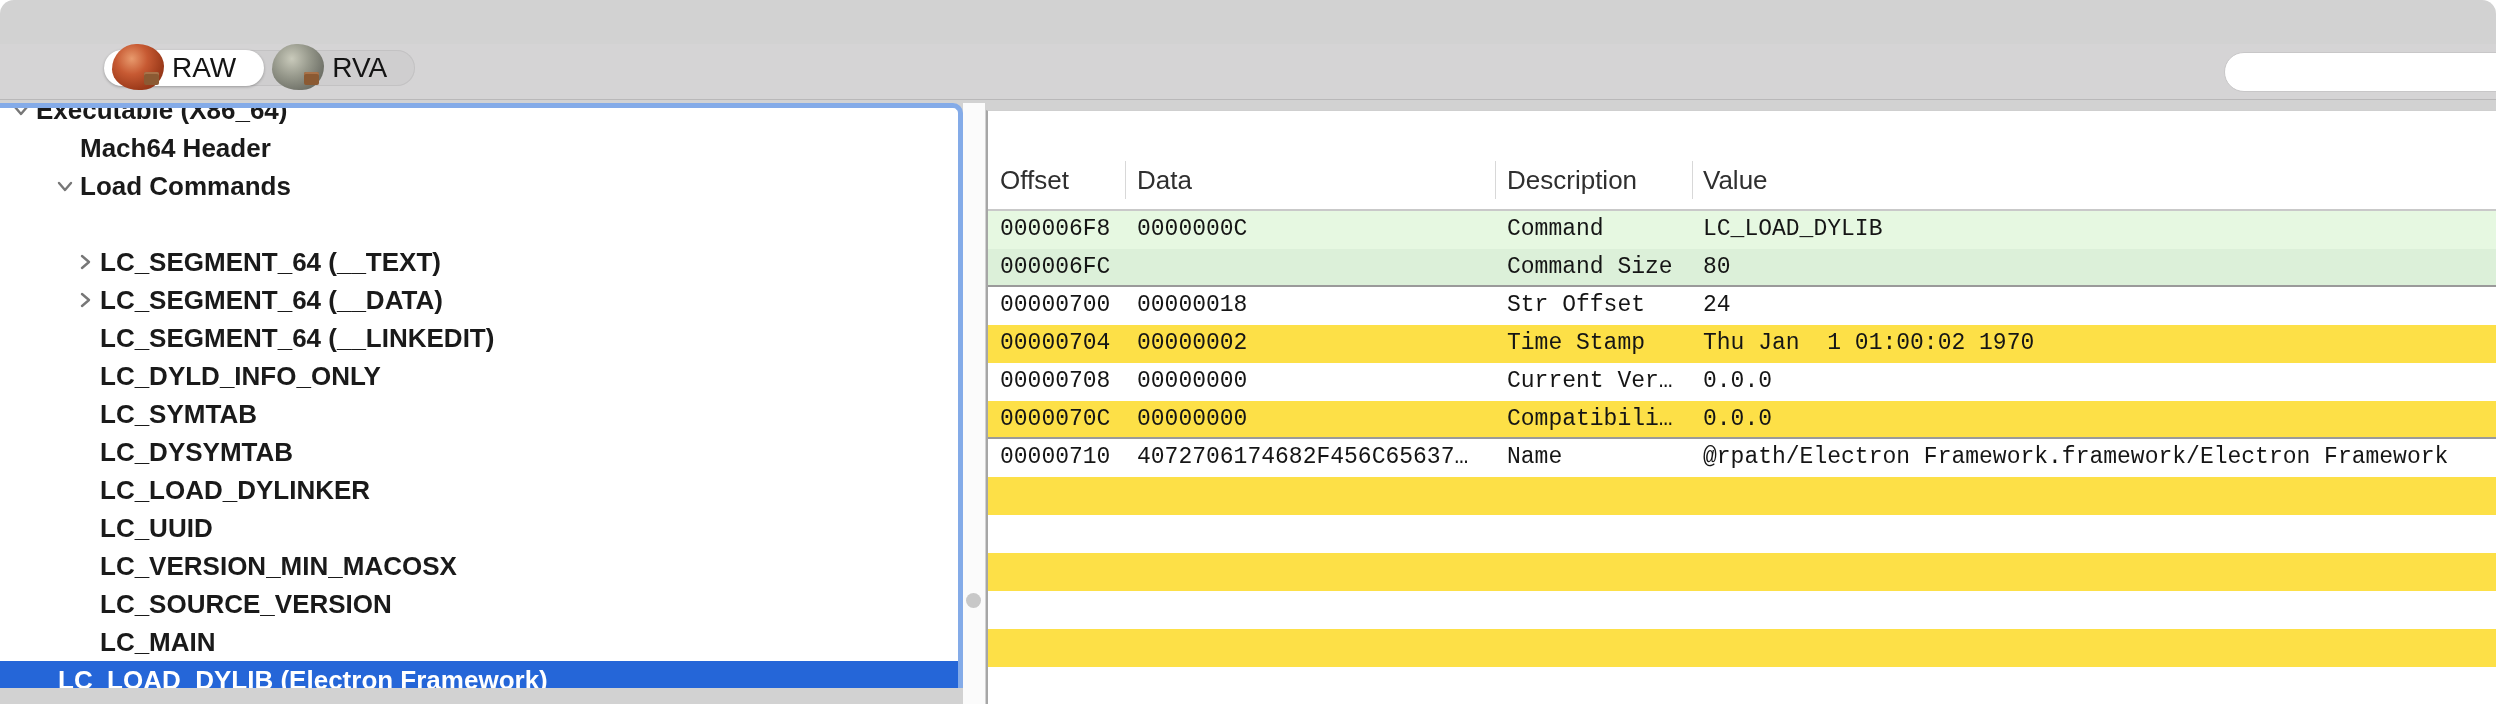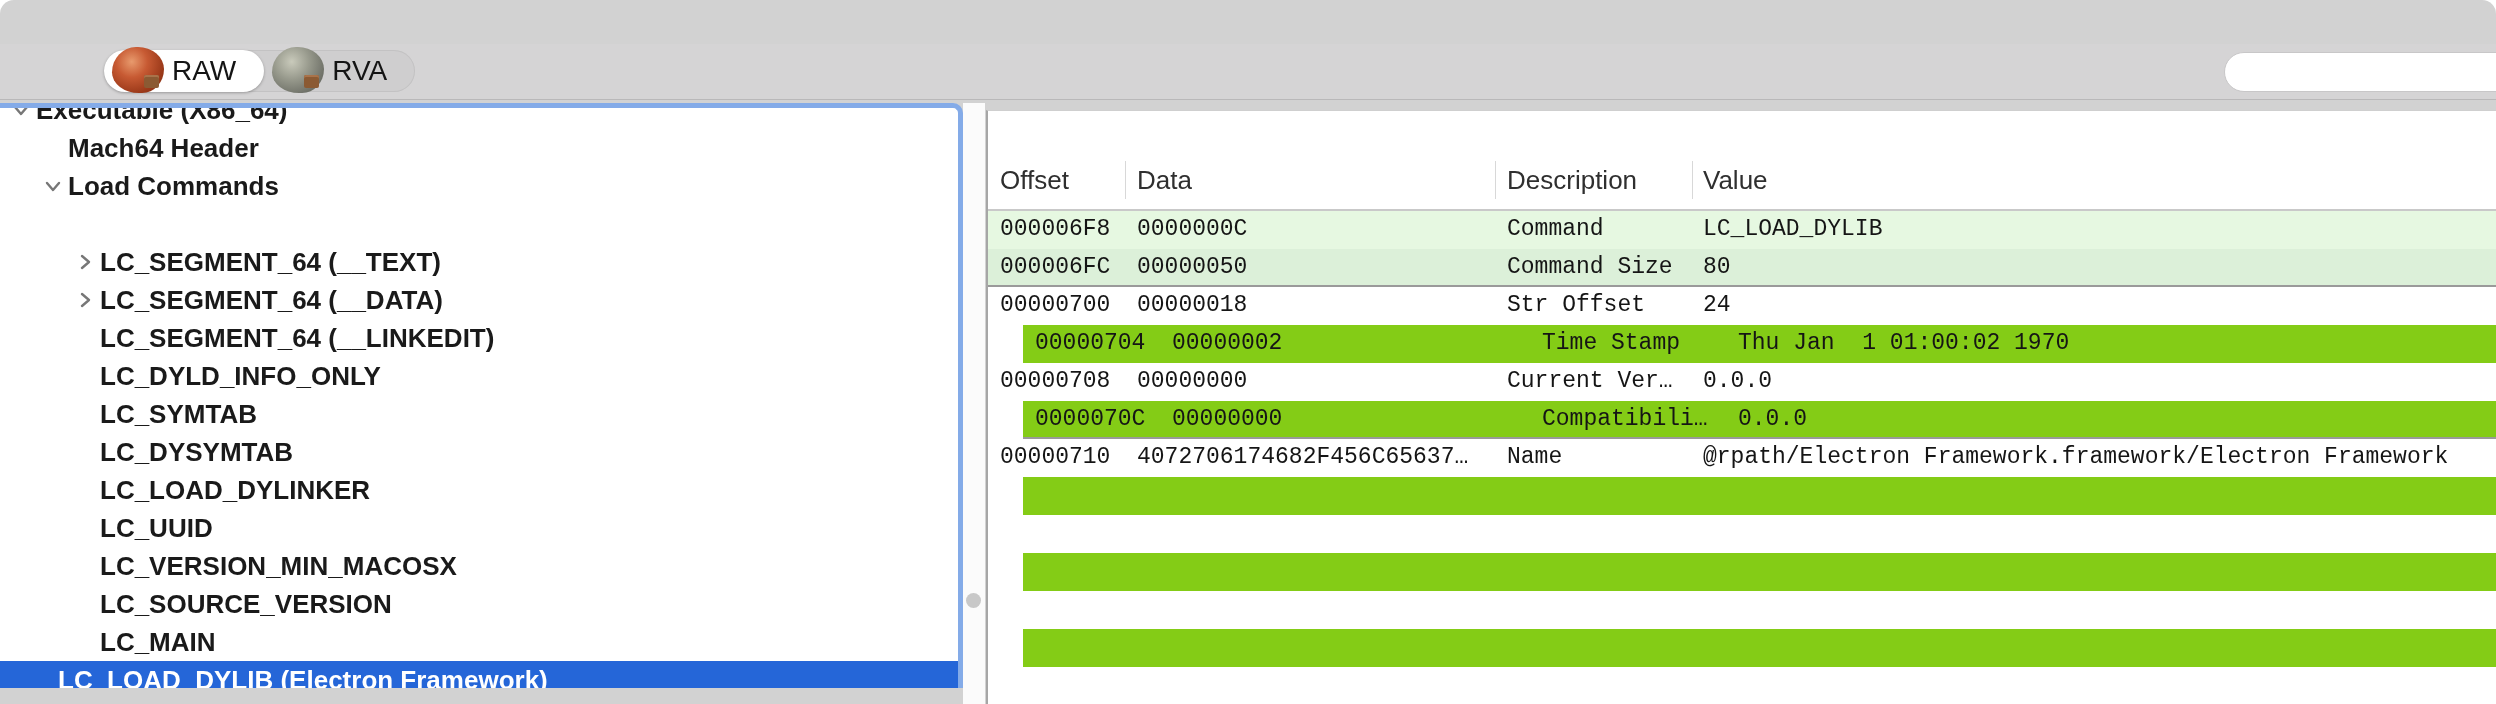--- a/index.html
+++ b/index.html
@@ -18,21 +18,21 @@
   .tlight.green{left:87px;background:#61c455;border:1px solid #52ae46;}
   .title-group{position:absolute;left:1340px;top:0;height:44px;display:flex;align-items:center;gap:13px;}
   .proxy-icon{position:relative;width:32px;height:28px;background:#212321;border:2px solid #4e4e4e;
     border-radius:4px;box-shadow:0 0 0 1px #9a9a9a;}
   .proxy-icon .dots{position:absolute;left:3px;top:3px;width:16px;height:4px;
     background:repeating-linear-gradient(90deg,#5bc96a 0 3px,transparent 3px 5px);}
   .window-title{font-size:27px;font-weight:bold;color:#1c1c1c;}
   
   .toolbar{position:absolute;left:0;top:44px;width:100%;height:56px;background:#d5d4d5;
     border-bottom:1px solid #b9b8b9;overflow:hidden;}
-  .segmented{position:absolute;left:104px;top:6px;height:42px;display:flex;align-items:stretch;
+  .segmented{position:absolute;left:104px;top:6px;height:36px;display:flex;align-items:stretch;
     background:#cfcecf;border-radius:21px;box-shadow:inset 0 0 0 1px #c3c2c3;}
   .segment{display:flex;align-items:center;gap:8px;padding:0 28px 0 8px;border-radius:21px;cursor:default;}
   .segment.selected{background:#ffffff;box-shadow:0 1px 3px rgba(0,0,0,.28);}
   .segment-label{font-size:28px;color:#141414;}
   .burger{position:relative;width:52px;height:46px;margin-top:-2px;flex:0 0 auto;
     border-radius:46% 50% 42% 52%/55% 48% 52% 45%;}
   .burger.raw{background:radial-gradient(circle at 38% 32%,#e89a6d 0%,#c75a33 35%,#9c3a1a 70%,#7a2a10 100%);}
   .burger.rva{background:radial-gradient(circle at 38% 32%,#c9cabb 0%,#97998c 40%,#6f7168 75%,#585a52 100%);}
   .burger::after{content:"";position:absolute;right:5px;bottom:5px;width:15px;height:13px;
     background:#8b5a33;border-radius:2px;box-shadow:inset 0 2px 0 #a9734a;}
@@ -41,21 +41,21 @@
   .search-input{border:none;outline:none;flex:1;height:34px;font-size:25px;background:transparent;
     font-family:"Liberation Sans",sans-serif;}
   
   .content{position:absolute;left:0;top:100px;right:0;bottom:0;background:#d2d2d2;}
   
   .sidebar{position:absolute;left:0;top:3px;width:963px;bottom:16px;background:#ffffff;
     border-top:5px solid #84abe8;border-right:5px solid #84abe8;border-top-right-radius:10px;overflow:hidden;}
   .tree{margin-top:-17px;}
   .tree-row{height:38px;display:flex;align-items:center;font-size:26px;font-weight:bold;color:#1a1a1a;}
   .tree-row.lvl0{padding-left:6px;}
-  .tree-row.lvl1{padding-left:38px;}
+  .tree-row.lvl1{padding-left:50px;}
   .tree-row.lvl2{padding-left:70px;}
   .tree-row.selected{background:#2566d8;color:#ffffff;padding-left:28px;}
   .chev{width:30px;height:38px;display:flex;align-items:center;justify-content:center;flex:0 0 auto;}
   .chev svg{display:block;}
   .chev.down svg{transform:rotate(90deg);}
   
   .scroll-strip{position:absolute;left:963px;top:3px;width:22px;bottom:0;background:#fbfbfb;}
   .scroll-thumb{position:absolute;left:3px;top:490px;width:15px;height:15px;border-radius:50%;background:#c8c8c8;}
   
   .table-pane{position:absolute;left:986px;top:10px;right:0;bottom:0;background:#ffffff;
@@ -72,21 +72,21 @@
   .vsep.s2{left:507px;}
   .vsep.s3{left:704px;}
   .trow{position:relative;height:38px;font-family:Liberation Mono, monospace;font-size:23px;color:#151515;}
   .trow span{position:absolute;top:0;line-height:37px;white-space:pre;overflow:hidden;}
   .c-offset{left:12px;width:124px;}
   .c-data{left:149px;width:356px;}
   .c-desc{left:519px;width:184px;}
   .c-val{left:715px;right:4px;}
   .bg-green1{background:#e6f8e1;}
   .bg-green2{background:#dcf0d9;}
-  .bg-stripe{background:#84cc16;margin-left:35px;}
+  .bg-stripe{background:#fde047;}
   .sep{border-bottom:2px solid #9a9a9a;}
 </style>
 </head>
 <body>
 
 <div class="window">
 
   <div class="titlebar">
     <div class="tlight red"></div>
     <div class="tlight yellow"></div>
@@ -221,21 +221,20 @@
       </div>
 
       <div class="trow bg-green1">
         <span class="c-offset">000006F8</span>
         <span class="c-data">0000000C</span>
         <span class="c-desc">Command</span>
         <span class="c-val">LC_LOAD_DYLIB</span>
       </div>
       <div class="trow bg-green2 sep">
         <span class="c-offset">000006FC</span>
-        <span class="c-data">00000050</span>
         <span class="c-desc">Command Size</span>
         <span class="c-val">80</span>
       </div>
       <div class="trow">
         <span class="c-offset">00000700</span>
         <span class="c-data">00000018</span>
         <span class="c-desc">Str Offset</span>
         <span class="c-val">24</span>
       </div>
       <div class="trow bg-stripe">

